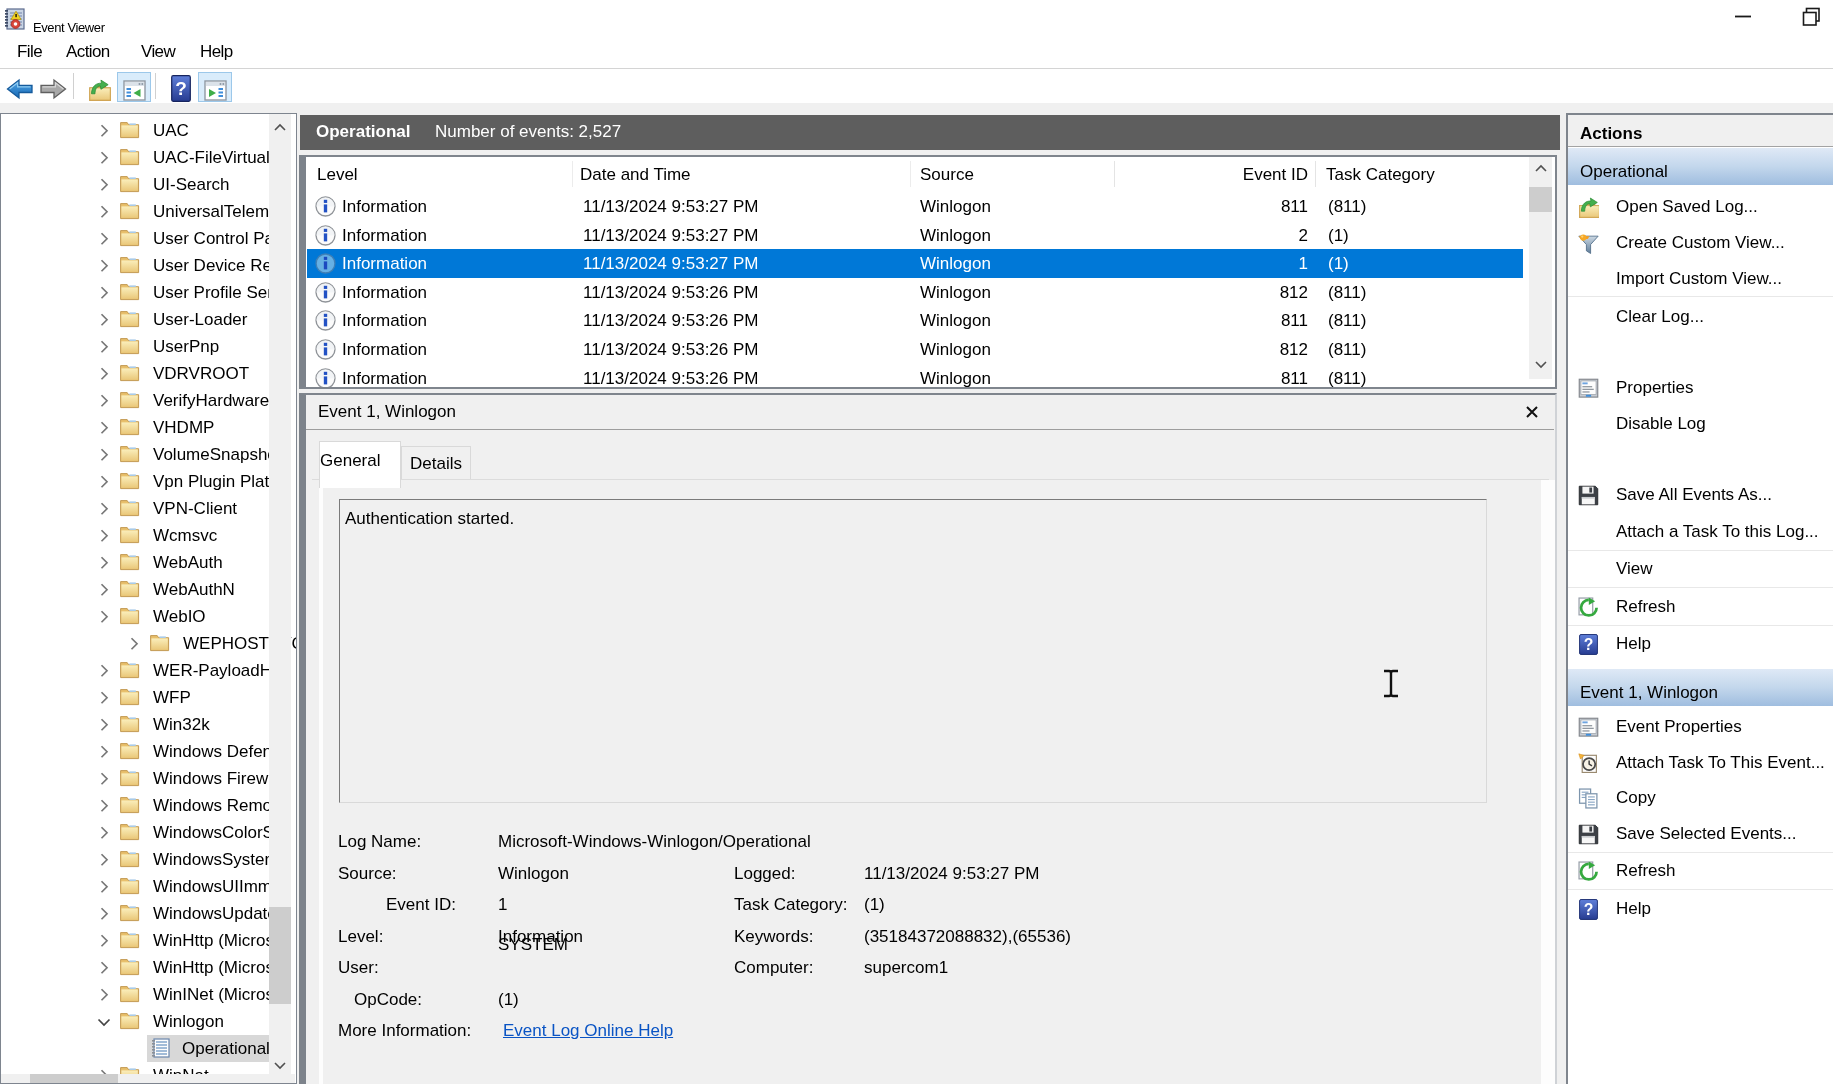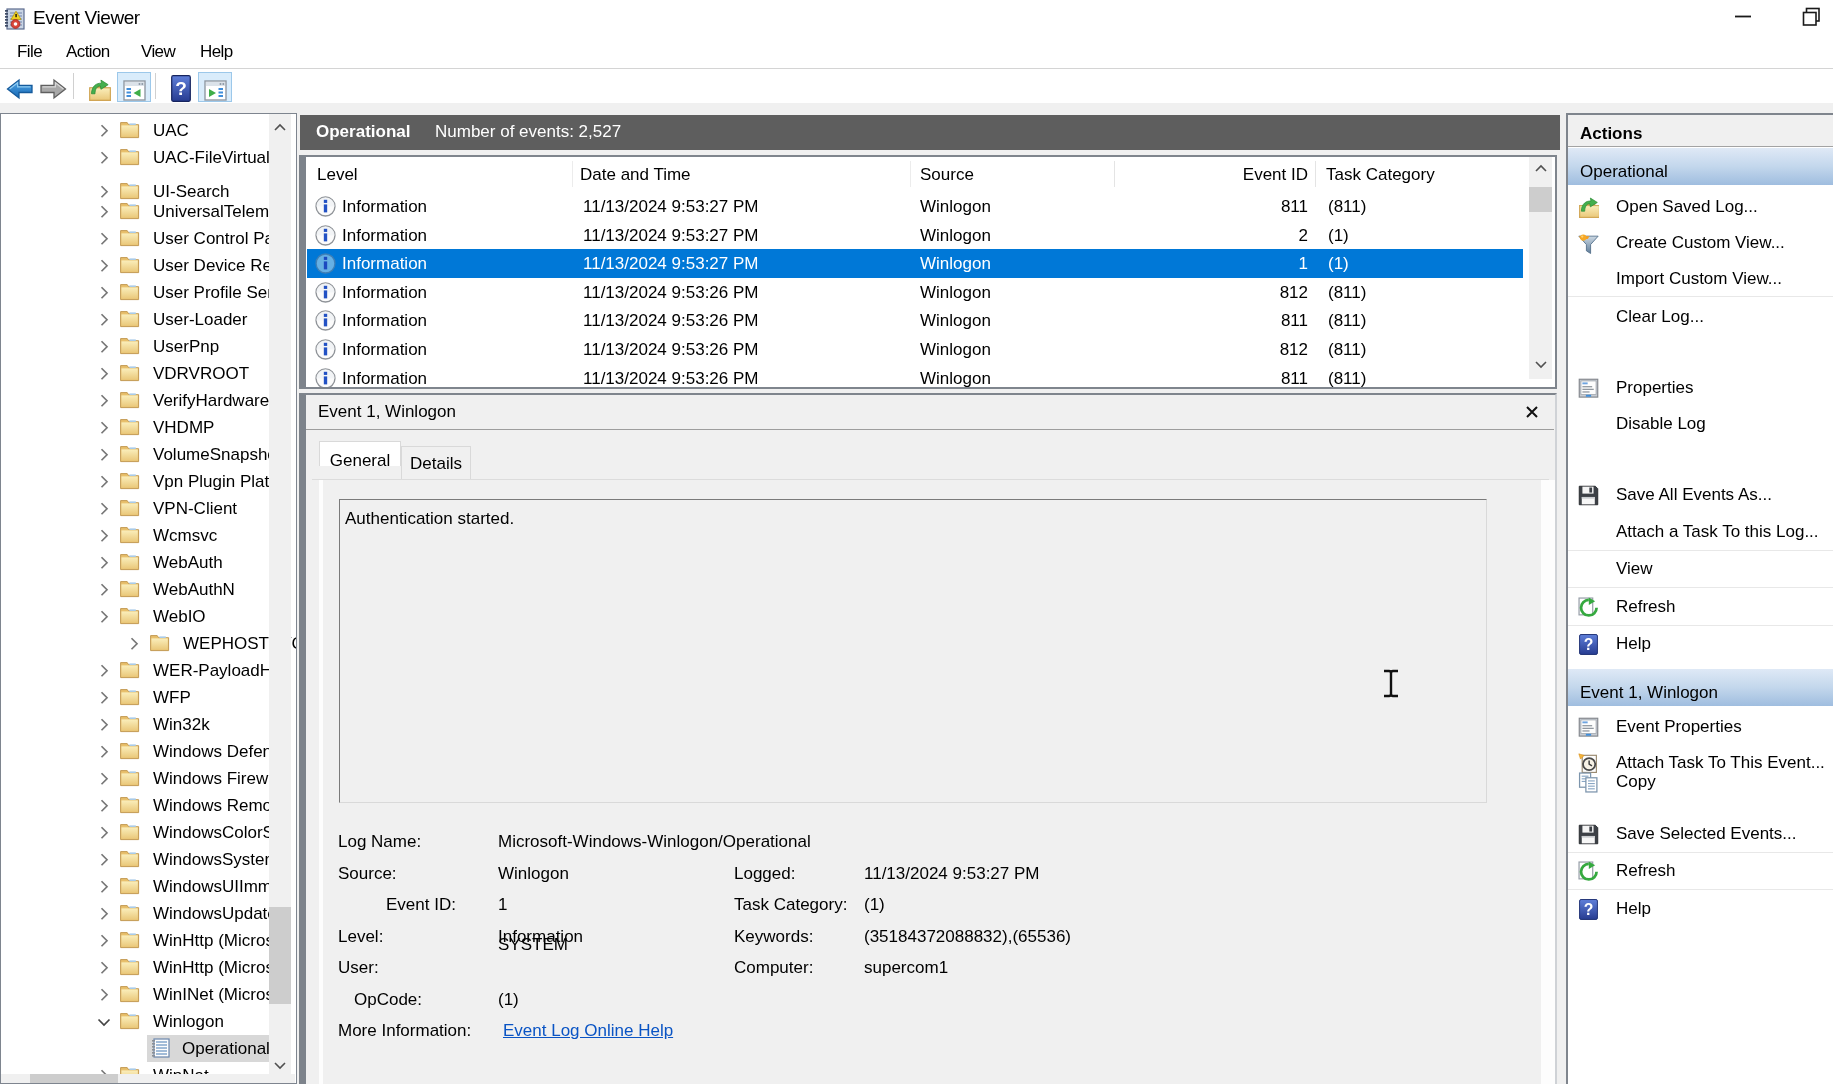--- a/index.html
+++ b/index.html
@@ -1,20 +1,20 @@
 <!DOCTYPE html>
 <html><head>
 <meta charset="utf-8">
 <style>
 * { margin:0; padding:0; box-sizing:border-box; }
 html,body { width:1833px; height:1084px; overflow:hidden; }
 body { font-family:"Liberation Sans", sans-serif; font-size:17px; color:#000; background:#fff; position:relative; }
 
 #titlebar { position:absolute; left:0; top:0; width:1833px; height:38px; background:#fff; }
-#title-text { position:absolute; left:33px; top:7px; font-size:19px; letter-spacing:-0.4px; }
+#title-text { position:absolute; left:33px; top:20px; font-size:13px; letter-spacing:-0.4px; }
 #menubar { position:absolute; left:0; top:38px; width:1833px; height:31px; background:#fff; border-bottom:1px solid #d4d4d4; }
 .menuitem { position:absolute; top:4px; font-size:17px; letter-spacing:-0.6px; }
 #toolbar { position:absolute; left:0; top:69px; width:1833px; height:34px; background:#fff; }
 .tbsep { position:absolute; top:4px; width:1px; height:26px; background:#d0d0d0; }
 .tbhl { position:absolute; top:3px; width:34px; height:30px; background:#d9ecfb; border:1px solid #9cc8ea; }
 #contentbg { position:absolute; left:0; top:103px; width:1833px; height:981px; background:#f0f0f0; }
 
 #tree { position:absolute; left:0px; top:113px; width:297px; height:971px; background:#fff; border:1px solid #7e858f; overflow:hidden; }
 .trow { position:absolute; left:0; width:268px; height:27px; line-height:27px; white-space:nowrap; overflow:hidden; }
 .trow .lbl { position:absolute; left:152px; top:0; }
@@ -269,21 +269,21 @@
     </div>
 <div class="trow" style="top:30px;">
       <svg class="tchev" width="9" height="14" viewBox="0 0 9 13.5">
         <use href="#chevR"></use>
       </svg>
       <svg class="tfold" width="21" height="19" viewBox="0 0 21 19">
         <use href="#folder"></use>
       </svg>
       <span class="lbl">UAC-FileVirtualization</span>
     </div>
-<div class="trow" style="top:64px;">
+<div class="trow" style="top:57px;">
       <svg class="tchev" width="9" height="14" viewBox="0 0 9 13.5">
         <use href="#chevR"></use>
       </svg>
       <svg class="tfold" width="21" height="19" viewBox="0 0 21 19">
         <use href="#folder"></use>
       </svg>
       <span class="lbl">UI-Search</span>
     </div>
 <div class="trow" style="top:84px;">
       <svg class="tchev" width="9" height="14" viewBox="0 0 9 13.5">
@@ -694,21 +694,21 @@
 <div style="position:absolute;left:0;top:0;width:1248px;height:34px;">
  <span style="position:absolute;left:12px;top:7px;">Event 1, Winlogon</span>
  <svg style="position:absolute;left:1219px;top:10px;" width="14" height="14" viewBox="0 0 14 14">
         <path d="M2,2 L12,12 M12,2 L2,12" stroke="#111" stroke-width="2"></path>
       </svg>
 </div>
 <div style="position:absolute;left:0;top:34px;width:1248px;height:1px;background:#9d9d9d;"></div>
 <div style="position:absolute;left:6px;top:84px;width:1237px;height:1px;background:#dcdcdc;"></div>
 <div style="position:absolute;left:13px;top:85px;width:4px;height:604px;background:#fdfdfd;"></div>
 <div style="position:absolute;left:1235px;top:85px;width:14px;height:604px;background:#fdfdfd;"></div>
-<div style="position:absolute;left:13px;top:46px;width:82px;height:25px;background:#fff;border:1px solid #d9d9d9;border-bottom:none;z-index:2;text-align:center;line-height:38px;">General</div>
+<div style="position:absolute;left:13px;top:46px;width:82px;height:47px;background:#fff;border:1px solid #d9d9d9;border-bottom:none;z-index:2;line-height:38px;">General</div>
 <div style="position:absolute;left:95px;top:51px;width:70px;height:33px;background:#f0f0f0;border:1px solid #d9d9d9;border-bottom:none;text-align:center;line-height:33px;">Details</div>
 <div style="position:absolute;left:33px;top:104px;width:1148px;height:304px;background:#f0f0f0;border:1px solid #d9d9d9;border-top-color:#7a7a7a;border-left-color:#7a7a7a;">
   <div style="position:absolute;left:5px;top:9px;">Authentication started.</div>
 </div>
 <div class="dtlbl" style="left:32px;top:437px;">Log Name:</div>
     <div class="dtlbl" style="left:192px;top:437px;">Microsoft-Windows-Winlogon/Operational</div>
 <div class="dtlbl" style="left:32px;top:468.5px;">Source:</div>
     <div class="dtlbl" style="left:192px;top:468.5px;">Winlogon</div>
     <div class="dtlbl" style="left:428px;top:468.5px;">Logged:</div>
     <div class="dtlbl" style="left:558px;top:468.5px;">11/13/2024 9:53:27 PM</div>
@@ -793,21 +793,21 @@
         <use href="#propicon"></use>
       </svg>
       <span>Event Properties</span>
     </div>
 <div class="aitem" style="top:630px;text-align:center;">
       <svg width="21" height="21" viewBox="0 0 20 20">
         <use href="#taskic"></use>
       </svg>
       <span>Attach Task To This Event...</span>
     </div>
-<div class="aitem" style="top:649px;">
+<div class="aitem" style="top:665px;">
       <svg width="21" height="21" viewBox="0 0 20 20">
         <use href="#copyic"></use>
       </svg>
       <span>Copy</span>
     </div>
 <div class="aitem" style="top:701px;">
       <svg width="21" height="21" viewBox="0 0 20 20">
         <use href="#floppy"></use>
       </svg>
       <span>Save Selected Events...</span>

